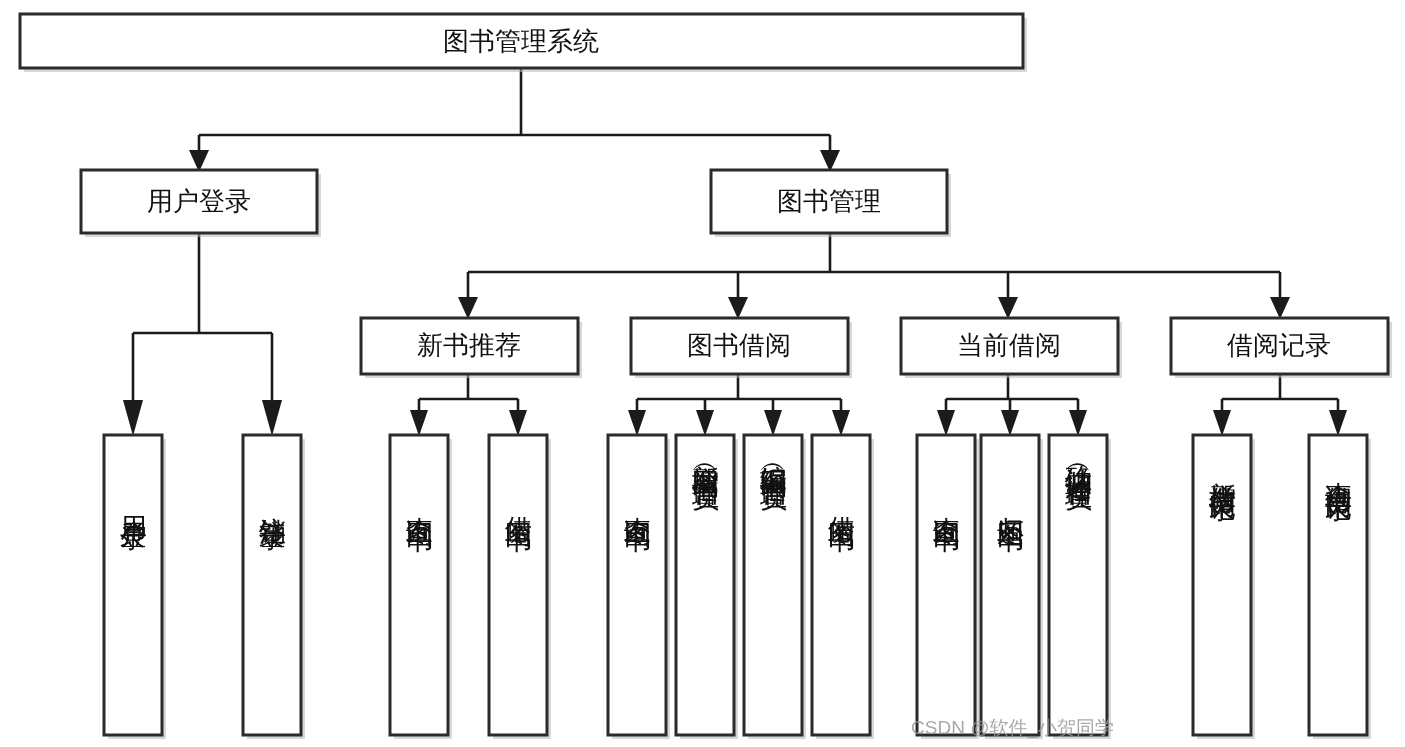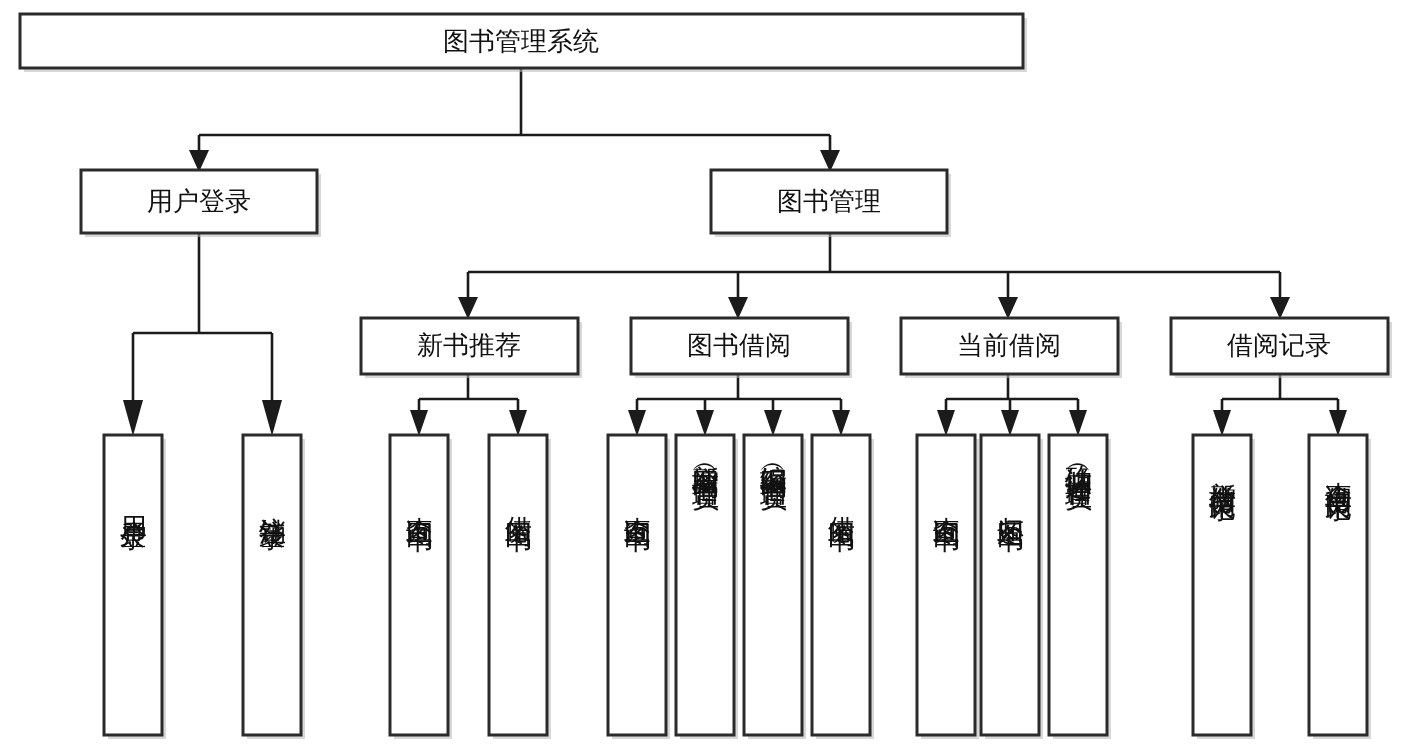--- a/index.html
+++ b/index.html
@@ -263,13 +263,14 @@
     <span class="leaf-label">确认归还（管理员）</span>
   </div>
 
   <div class="leaf-label-wrap" style="left:1193px; top:460px; width:58px; height:275px;">
     <span class="leaf-label">新增借阅记录</span>
   </div>
   <div class="leaf-label-wrap" style="left:1309px; top:460px; width:58px; height:275px;">
     <span class="leaf-label">查询借阅记录</span>
   </div>
 
+  <div class="watermark">CSDN @软件_小贺同学</div>
 </div>
 
 </body></html>

